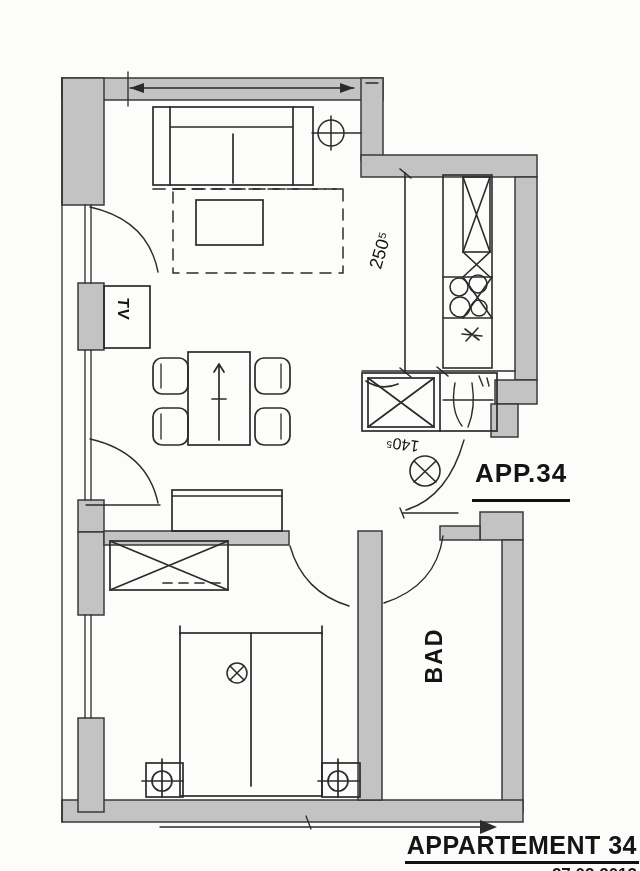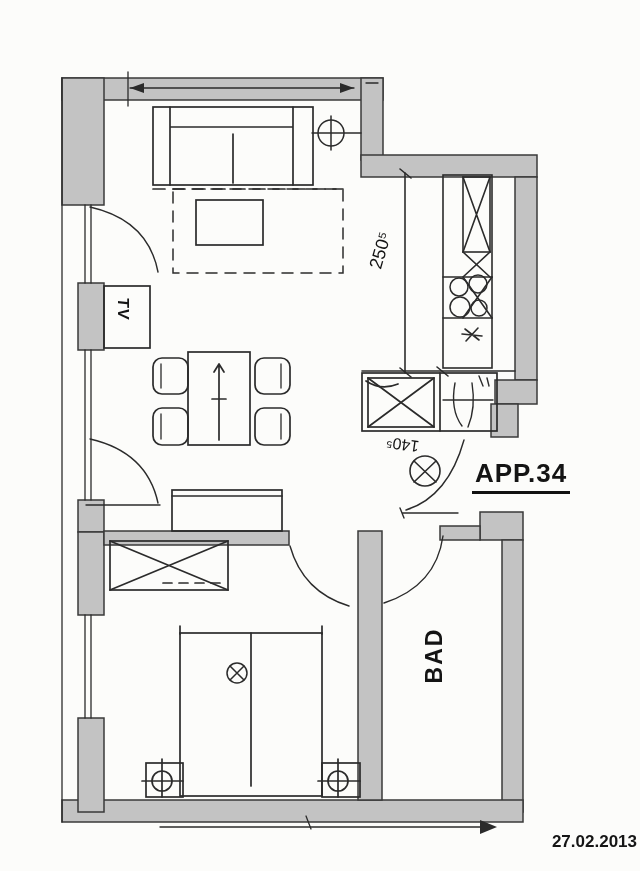--- a/index.html
+++ b/index.html
@@ -7,21 +7,21 @@
     position:relative;width:640px;height:871px;background:#fcfcfa;
     font-family:"Liberation Sans", sans-serif;color:#151515;overflow:hidden;
   }
   #plan-svg{position:absolute;left:0;top:0;}
   .lbl{position:absolute;white-space:nowrap;color:#141414;}
   .lbl-tv{left:112px;top:300px;font-size:16px;font-weight:bold;transform:rotate(90deg) skewX(-6deg);letter-spacing:1px;}
   .lbl-kdim{left:362px;top:240px;font-size:18px;font-weight:500;transform:rotate(-74deg);transform-origin:center;}
   .lbl-hdim{left:386px;top:435px;font-size:16px;font-weight:500;transform:rotate(188deg);transform-origin:center;}
   .lbl-app{
     left:472px;top:458px;font-size:26px;font-weight:bold;letter-spacing:1px;
-    border-bottom:3.5px solid #111;padding:0 3px 2px 3px;
+    border-bottom:3.5px solid #111;padding:0 3px 10px 3px;
   }
   .lbl-bad{left:398px;top:642px;width:72px;text-align:center;font-size:23px;font-weight:600;letter-spacing:2px;transform:rotate(-90deg);transform-origin:center;}
   .titleblock{position:absolute;right:1px;top:831px;text-align:right;}
   .titleblock .t1{font-size:25px;font-weight:bold;letter-spacing:.5px;border-bottom:3px solid #111;padding:0 2px 1px 2px;display:inline-block;}
   .titleblock .t2{font-size:17px;font-weight:600;margin-top:1px;padding-right:2px;}
 </style>
 </head>
 <body>
 
 <div id="stage">
@@ -170,16 +170,17 @@
   </g>
 </svg>
 
 <div class="lbl lbl-tv">TV</div>
 <div class="lbl lbl-kdim">250⁵</div>
 <div class="lbl lbl-hdim">140⁵</div>
 <div class="lbl lbl-app">APP.34</div>
 <div class="lbl lbl-bad">BAD</div>
 
 <div class="titleblock">
+  <div class="t1">APPARTEMENT 34</div>
   <div class="t2">27.02.2013</div>
 </div>
 
 </div>
 
 </body></html>

